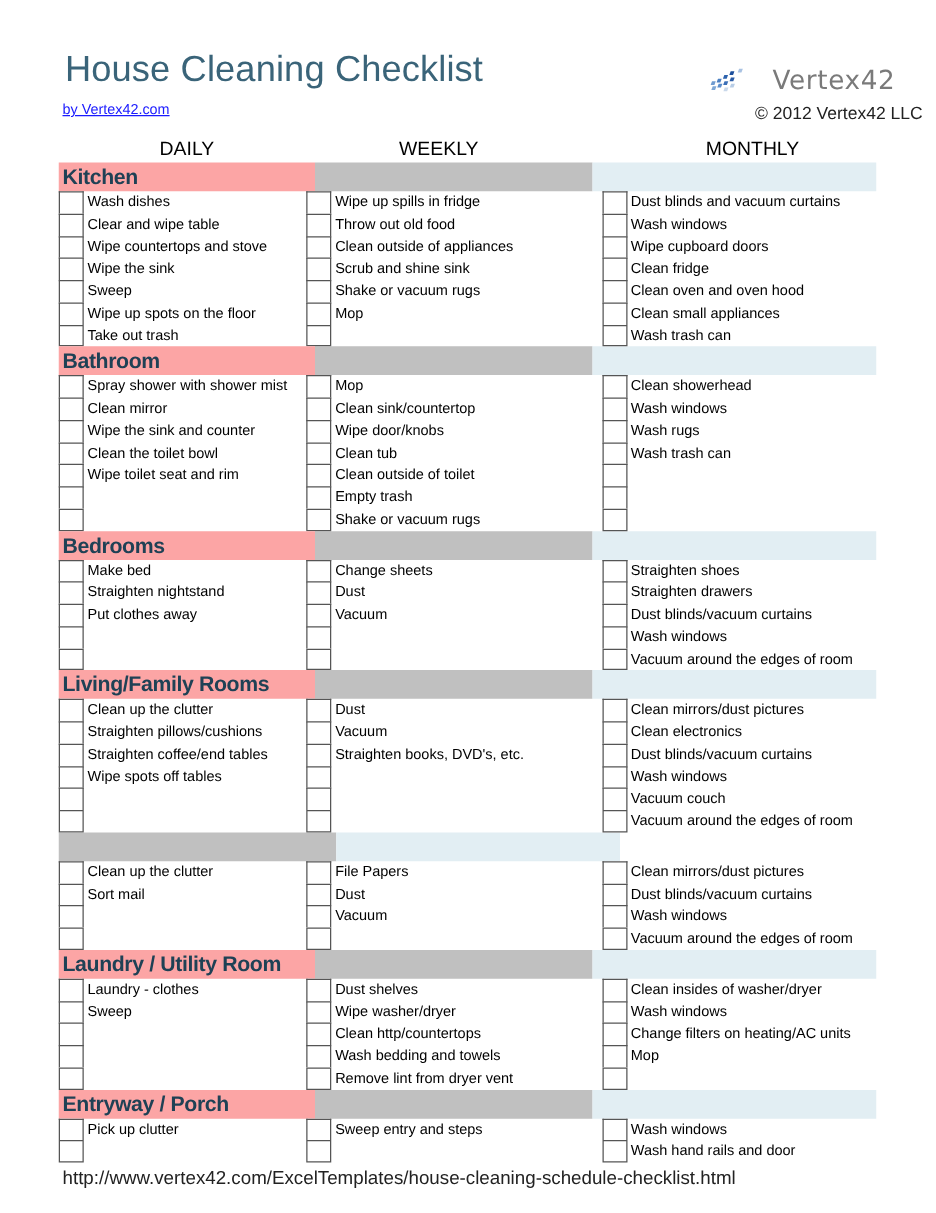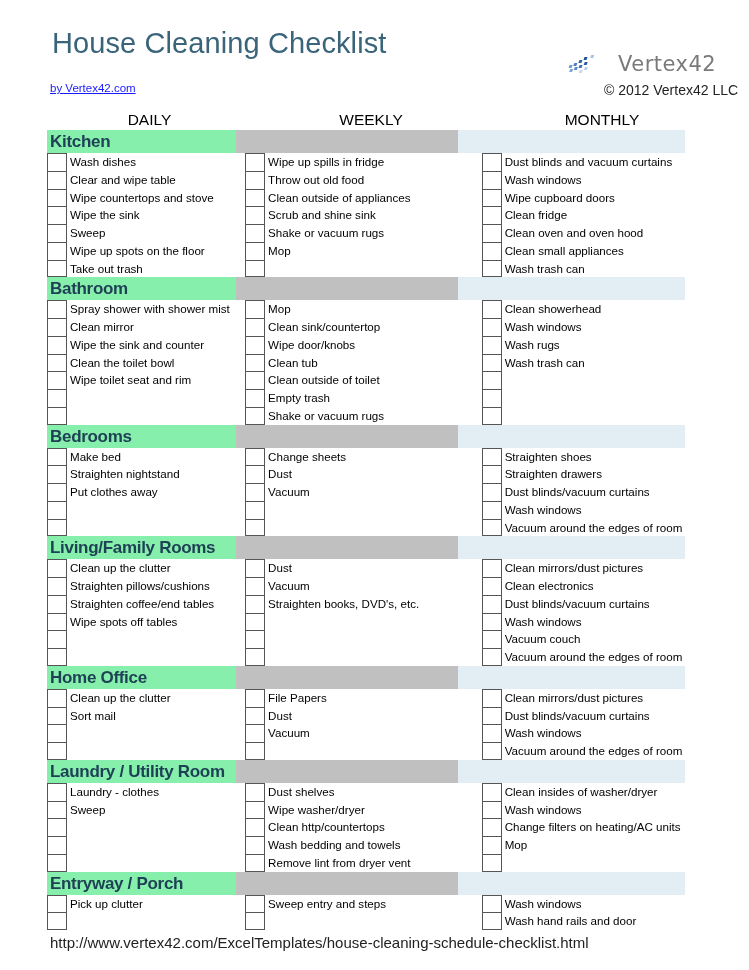--- a/index.html
+++ b/index.html
@@ -1,29 +1,29 @@
 <!DOCTYPE html>
 <html><head>
   <meta charset="utf-8">
   <style>
     html, body { margin: 0; padding: 0; background: #ffffff; }
     body { width: 749px; height: 970px; position: relative; overflow: hidden;
            font-family: "Liberation Sans", sans-serif; color: #000; }
-    .title { position: absolute; left: 52px; top: 27px; font-size: 29px; color: #3a6479;
+    .title { position: absolute; left: 52px; top: 40px; font-size: 29px; color: #3a6479;
              font-family: "Liberation Sans", sans-serif; letter-spacing: 0.1px; white-space: nowrap; }
     .bylink { position: absolute; left: 50px; top: 82px; font-size: 11.5px; color: #1a1aff;
               text-decoration: underline; cursor: pointer; }
     .logo { position: absolute; left: 568px; top: 52px; display: flex; align-items: center; }
     .logo-text { font-size: 21px; color: #7a7a7a; margin-left: 20px; letter-spacing: 0.5px;
                  font-family: "DejaVu Sans", sans-serif; font-weight: normal; }
     .copyright { position: absolute; left: 604px; top: 82px; font-size: 14px; color: #222; white-space: nowrap; }
     .colhdr { position: absolute; top: 111px; font-size: 15.5px; color: #000; text-align: center; }
     .sheet { position: absolute; left: 47px; top: 130px; width: 654px; }
     .section-hdr { display: flex; height: 23px; }
-    .section-hdr .c1 { width: 189px; background: #86efac; position: relative; }
+    .section-hdr .c1 { width: 205px; background: #fca5a5; position: relative; }
     .section-hdr .c2 { width: 222px; background: #c0c0c0; }
     .section-hdr .c3 { width: 227px; background: #e2eef3; }
     .section-title { position: absolute; left: 3px; top: 2px; font-size: 17px; font-weight: bold;
                      color: #1f4155; white-space: nowrap; letter-spacing: -0.3px; }
     .row { display: flex; height: 17.75px; }
     .cell { display: flex; align-items: stretch; position: relative; }
     .cell.c1 { width: 205px; }
     .cell.c2 { width: 222px; }
     .cell.c3 { width: 227px; padding-left: 22px; }
     .cb { width: 18px; border: 1px solid #555; border-bottom: none; box-sizing: content-box; background: #fff; cursor: pointer; }
@@ -52,21 +52,21 @@
       <rect x="22" y="14" width="3" height="3" fill="#b8cde6" transform="skewX(-20)"></rect>
       <rect x="18" y="17" width="3" height="3" fill="#c9d8ea" transform="skewX(-20)"></rect>
       <rect x="24" y="2" width="3" height="3" fill="#a9c2e2" transform="skewX(-20)"></rect>
     </g>
   </svg>
   <span class="logo-text">Vertex42</span>
 </div>
 <div class="copyright">© 2012 Vertex42 LLC</div>
 
 <div class="colhdr" style="left:47px;width:205px;">DAILY</div>
-<div class="colhdr" style="left:260px;width:222px;">WEEKLY</div>
+<div class="colhdr" style="left:240px;width:222px;">WEEKLY</div>
 <div class="colhdr" style="left:474px;width:256px;">MONTHLY</div>
 
 <div class="sheet" id="sheet">
     <div class="section-hdr">
       <div class="c1">
         <span class="section-title">Kitchen</span>
       </div>
       <div class="c2"></div>
       <div class="c3"></div>
     </div>
@@ -435,23 +435,20 @@
       <div class="cell c2">
         <div class="cb"></div>
         <span class="lbl"></span>
       </div>
       <div class="cell c3">
         <div class="cb"></div>
         <span class="lbl">Vacuum around the edges of room</span>
       </div>
     </div>
     <div class="section-hdr">
-      <div class="c1">
-        <span class="section-title">Home Office</span>
-      </div>
       <div class="c2"></div>
       <div class="c3"></div>
     </div>
     <div class="row">
       <div class="cell c1">
         <div class="cb"></div>
         <span class="lbl">Clean up the clutter</span>
       </div>
       <div class="cell c2">
         <div class="cb"></div>

